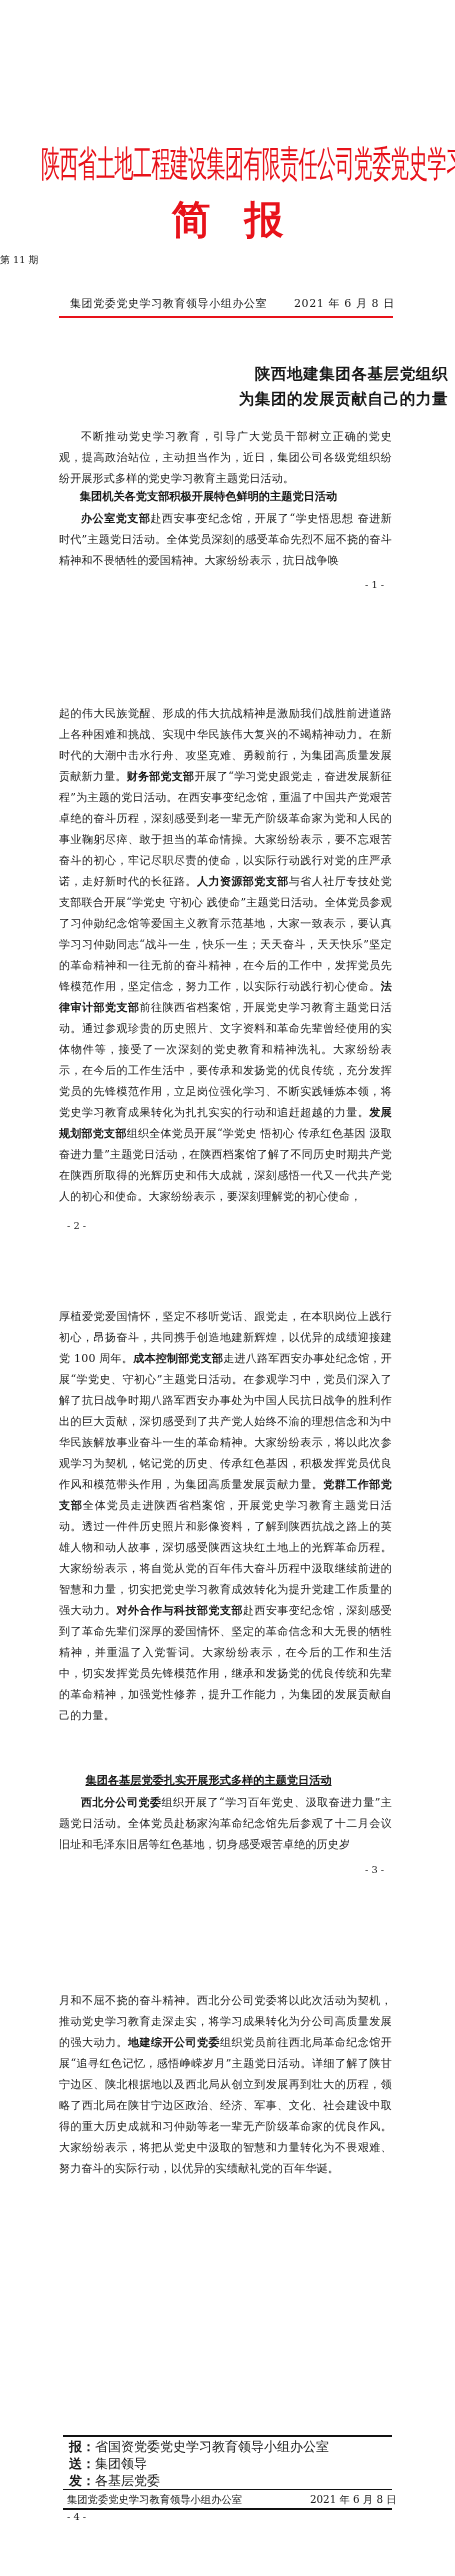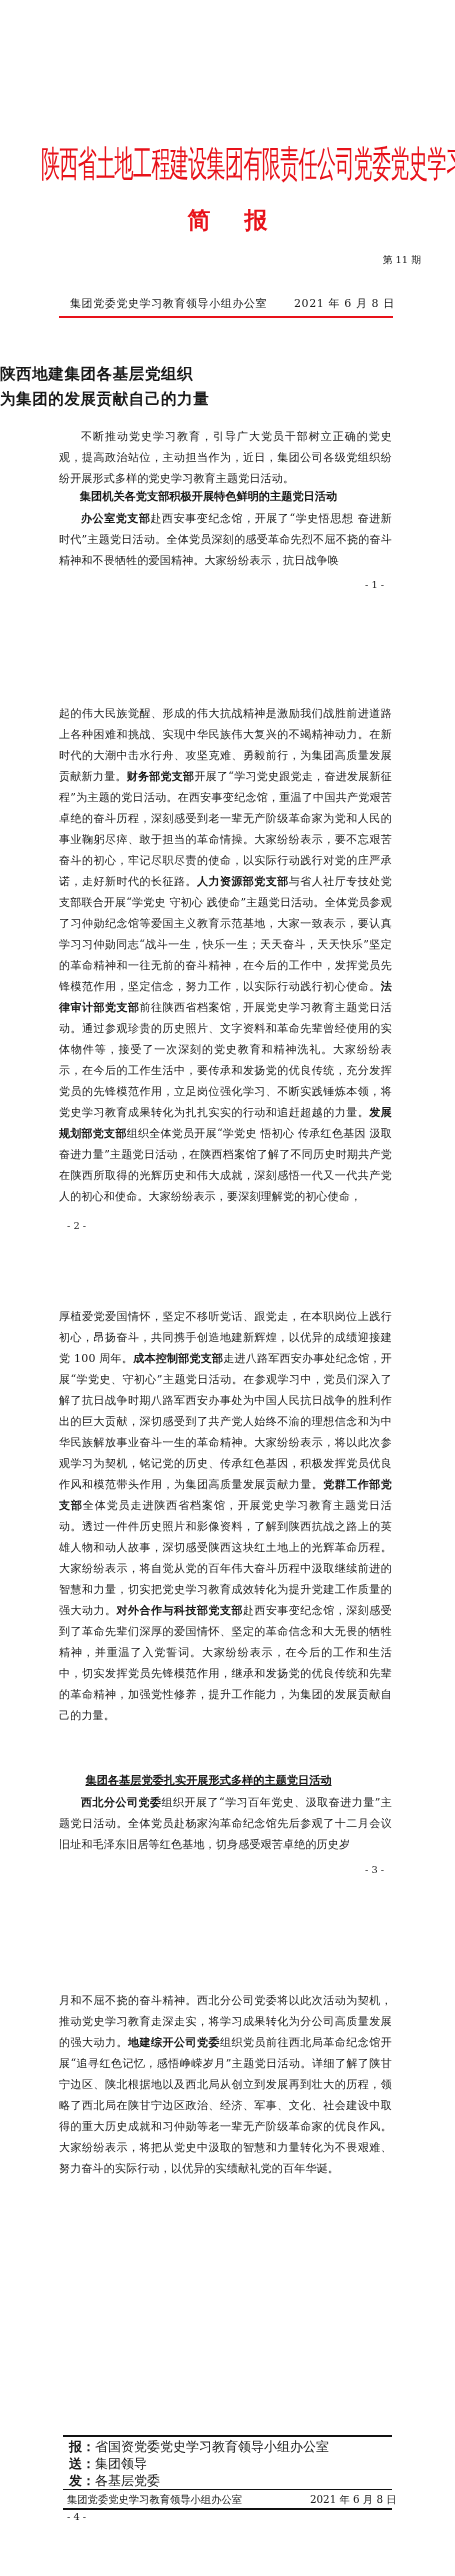--- a/index.html
+++ b/index.html
@@ -3,26 +3,26 @@
 <meta charset="utf-8">
 <style>
   html, body { margin:0; padding:0; background:#ffffff; }
   body { width:455px; height:2576px; position:relative; overflow:hidden;
          font-family:"DejaVu Serif","Liberation Serif",serif; color:#1a1a1a; }
   .abs { position:absolute; }
   .red-title { left:41px; width:373px; top:141px; height:45px; text-align:center;
     color:#e8121a; font-family:"DejaVu Sans","Liberation Sans",sans-serif;
     font-size:19px; line-height:45px; letter-spacing:-0.6px; transform:scaleY(1.9); transform-origin:center; white-space:nowrap; }
   .jianbao { left:0; width:455px; top:198px; height:43px; text-align:center; color:#e8121a;
-    font-family:"DejaVu Serif","Liberation Serif",serif; font-weight:bold; font-size:23px; line-height:43px; letter-spacing:34px; text-indent:34px; }
-  .issue { left:0; width:421px; top:253px; text-align:right; font-size:9.8px; line-height:13.8px; }
+    font-family:"DejaVu Serif","Liberation Serif",serif; font-weight:bold; font-size:39px; line-height:43px; letter-spacing:34px; text-indent:34px; }
+  .issue { left:0; width:421px; top:253px; text-align:left; font-size:9.8px; line-height:13.8px; }
   .hdr-left { left:70px; top:296px; font-size:11px; line-height:15px; letter-spacing:0.6px; }
   .hdr-right { left:294px; top:296px; font-size:11px; line-height:15px; letter-spacing:0.6px; }
   .red-rule { left:59px; width:334px; top:316px; height:2.3px; background:#e8121a; }
-  .headline { left:0; width:448px; text-align:left; font-weight:bold; font-size:15.5px; line-height:24px; letter-spacing:0.6px; }
+  .headline { left:0; width:448px; text-align:right; font-weight:bold; font-size:15.5px; line-height:24px; letter-spacing:0.6px; }
   .para { left:59px; width:333px; font-size:11px; line-height:21px; text-align:justify; letter-spacing:0.2px; }
   .para .lead { font-weight:bold; font-family:"DejaVu Sans","Liberation Sans",sans-serif; }
   .subhead { left:0; width:417px; text-align:center; font-weight:bold; font-size:11.2px; line-height:17px;
     font-family:"DejaVu Sans","Liberation Sans",sans-serif; }
   .pgnum { font-size:9.8px; line-height:12.6px; }
   .blk-rule { left:63px; width:329px; height:1.7px; background:#111; }
   .dist-row { left:69px; font-size:13px; line-height:17px; }
   .dist-row b { font-family:"DejaVu Sans","Liberation Sans",sans-serif; }
   .foot-left { left:67px; font-size:10.3px; line-height:15px; }
   .foot-right { left:310px; font-size:10.3px; line-height:15px; }

